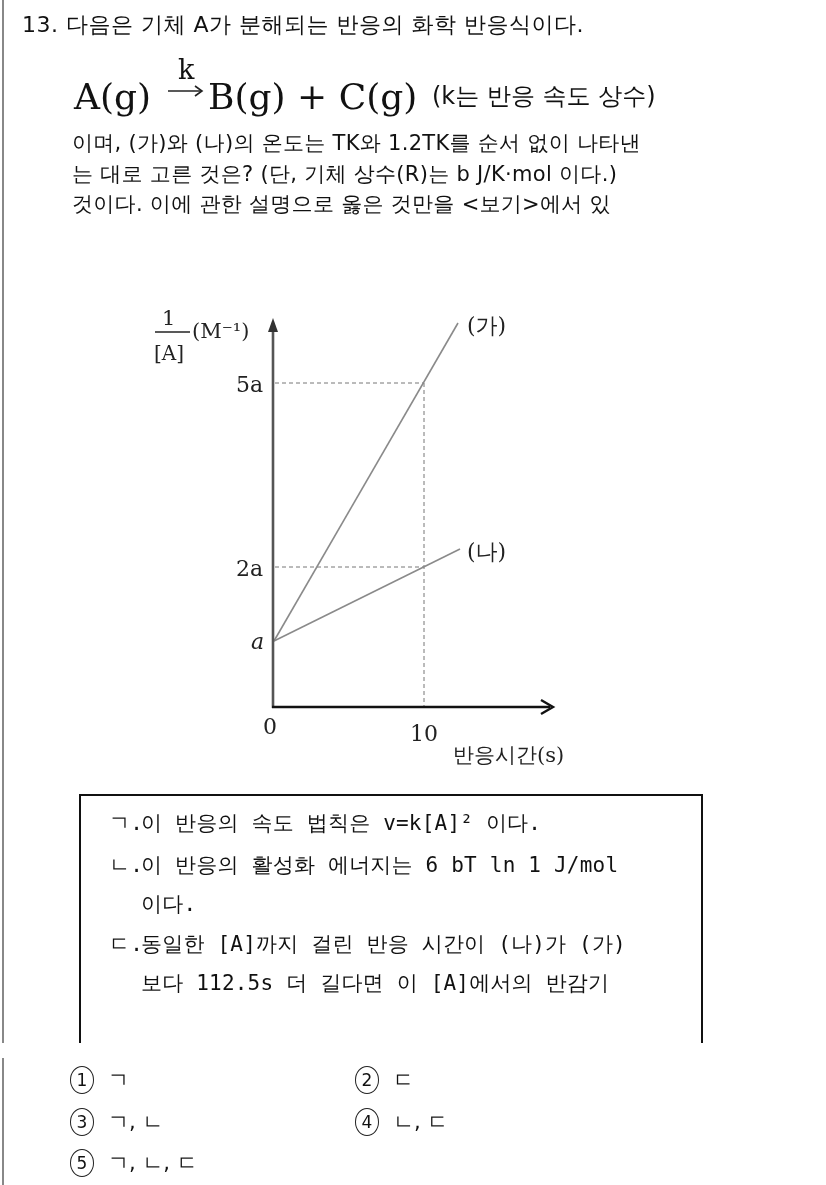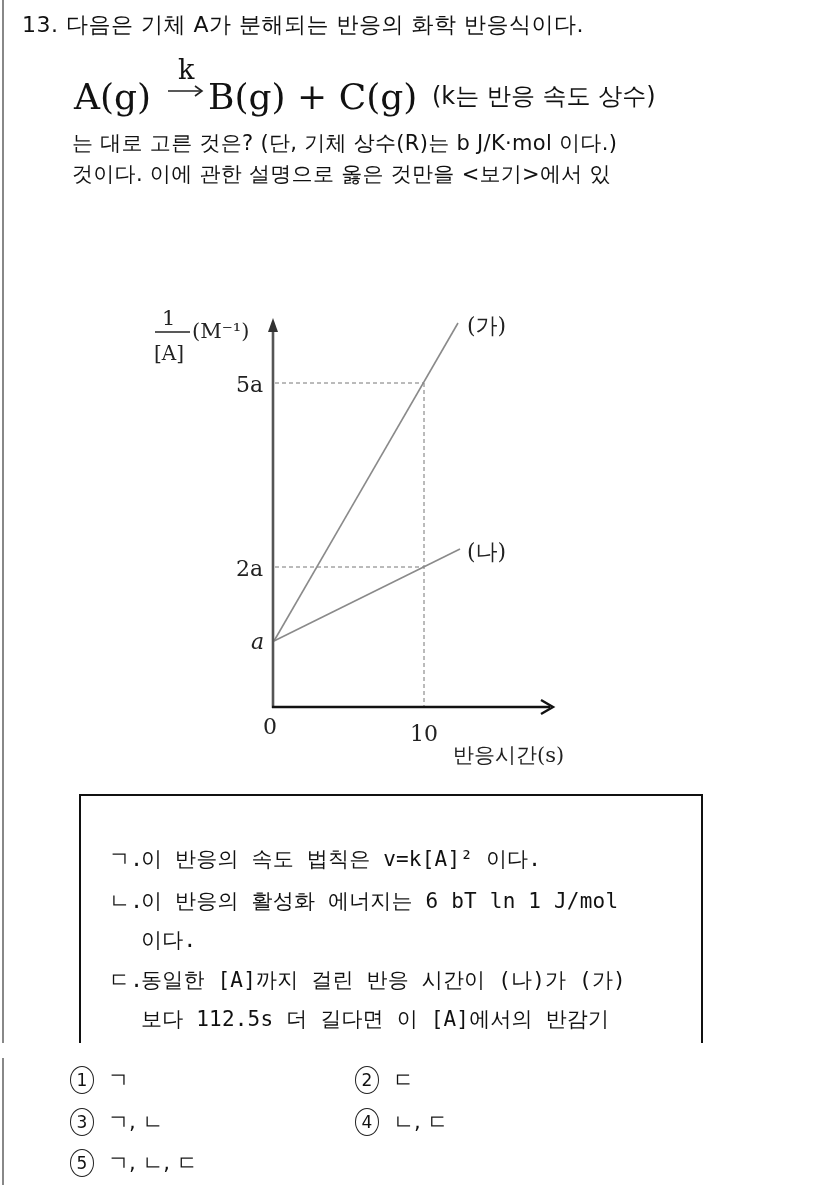--- a/index.html
+++ b/index.html
@@ -16,21 +16,21 @@
 
   .stem { position: absolute; left: 72px; top: 128px; width: 700px; font-size: 21px; line-height: 30.5px; }
   .stem-line { display: block; white-space: nowrap; letter-spacing: 0.3px; }
 
   .graph { position: absolute; left: 0; top: 0; width: 826px; height: 790px; pointer-events: none; }
   .graph text { font-family: "DejaVu Serif", "Liberation Serif", serif; fill: #222; }
 
   .bogi-box { position: absolute; left: 79px; top: 794px; width: 624px; height: 249px;
               border-top: 2px solid #111; border-left: 2px solid #111; border-right: 2px solid #111; box-sizing: border-box; }
   .bogi-item { position: absolute; left: 28px; font-size: 21px; white-space: nowrap; letter-spacing: 0.2px;
-               font-family: "DejaVu Sans Mono", "Liberation Mono", monospace; margin-top: 36px; }
+               font-family: "DejaVu Sans Mono", "Liberation Mono", monospace; }
   .bogi-item .lbl { display: inline-block; width: 32px; }
 
   .choices { position: absolute; left: 70px; top: 1066px; width: 700px; }
   .choice { position: absolute; font-size: 21px; white-space: nowrap; display: flex; align-items: center; }
   .choice .num { display: inline-block; width: 22px; height: 26px; border: 1.2px solid #222; border-radius: 50%;
                  font-size: 17px; text-align: center; line-height: 26px; margin-right: 14px; }
 </style>
 </head>
 <body>
 
@@ -47,20 +47,21 @@
   <svg class="eq-arrow" viewBox="0 0 40 44">
     <line x1="2" y1="31" x2="36" y2="31" stroke="#222" stroke-width="1.6"></line>
     <polyline points="29,26 36,31 29,36" fill="none" stroke="#222" stroke-width="1.6"></polyline>
   </svg>
   <span style="position:absolute; left:104px; top:-6px; font-family:'DejaVu Serif', serif; font-size:27px;">k</span>
   <span class="eq-serif" style="left:134px;">B(g) + C(g)</span>
   <span class="eq-note">(k는 반응 속도 상수)</span>
 </div>
 
 <div class="stem">
+  <span class="stem-line">이며, (가)와 (나)의 온도는 TK와 1.2TK를 순서 없이 나타낸</span>
   <span class="stem-line">는 대로 고른 것은? (단, 기체 상수(R)는 b J/K·mol 이다.)</span>
   <span class="stem-line">것이다. 이에 관한 설명으로 옳은 것만을 &lt;보기&gt;에서 있</span>
 </div>
 
 <svg class="graph" viewBox="0 0 826 790">
 
   <line x1="275" y1="383" x2="424" y2="383" stroke="#777" stroke-width="1" stroke-dasharray="4,3"></line>
   <line x1="275" y1="567" x2="424" y2="567" stroke="#777" stroke-width="1" stroke-dasharray="4,3"></line>
   <line x1="424" y1="383" x2="424" y2="706" stroke="#777" stroke-width="1" stroke-dasharray="4,3"></line>
 

